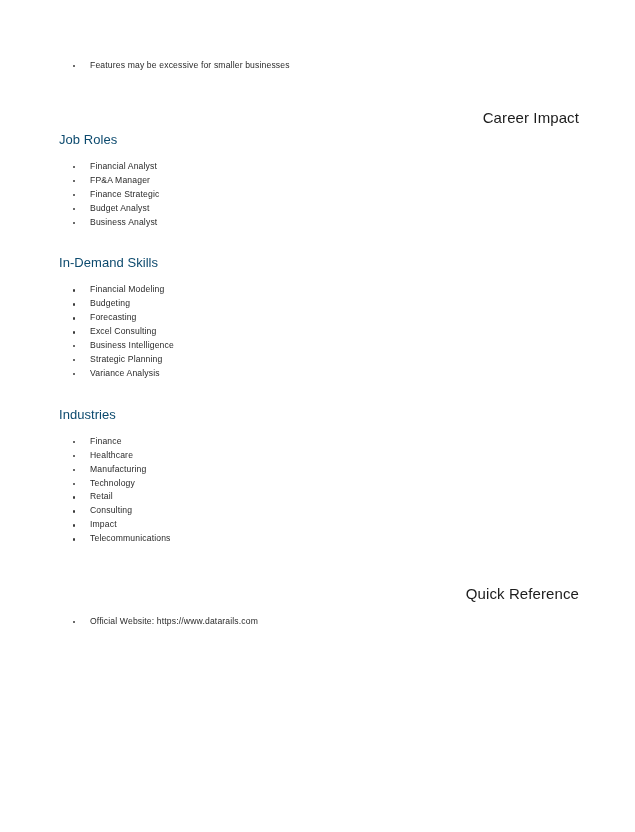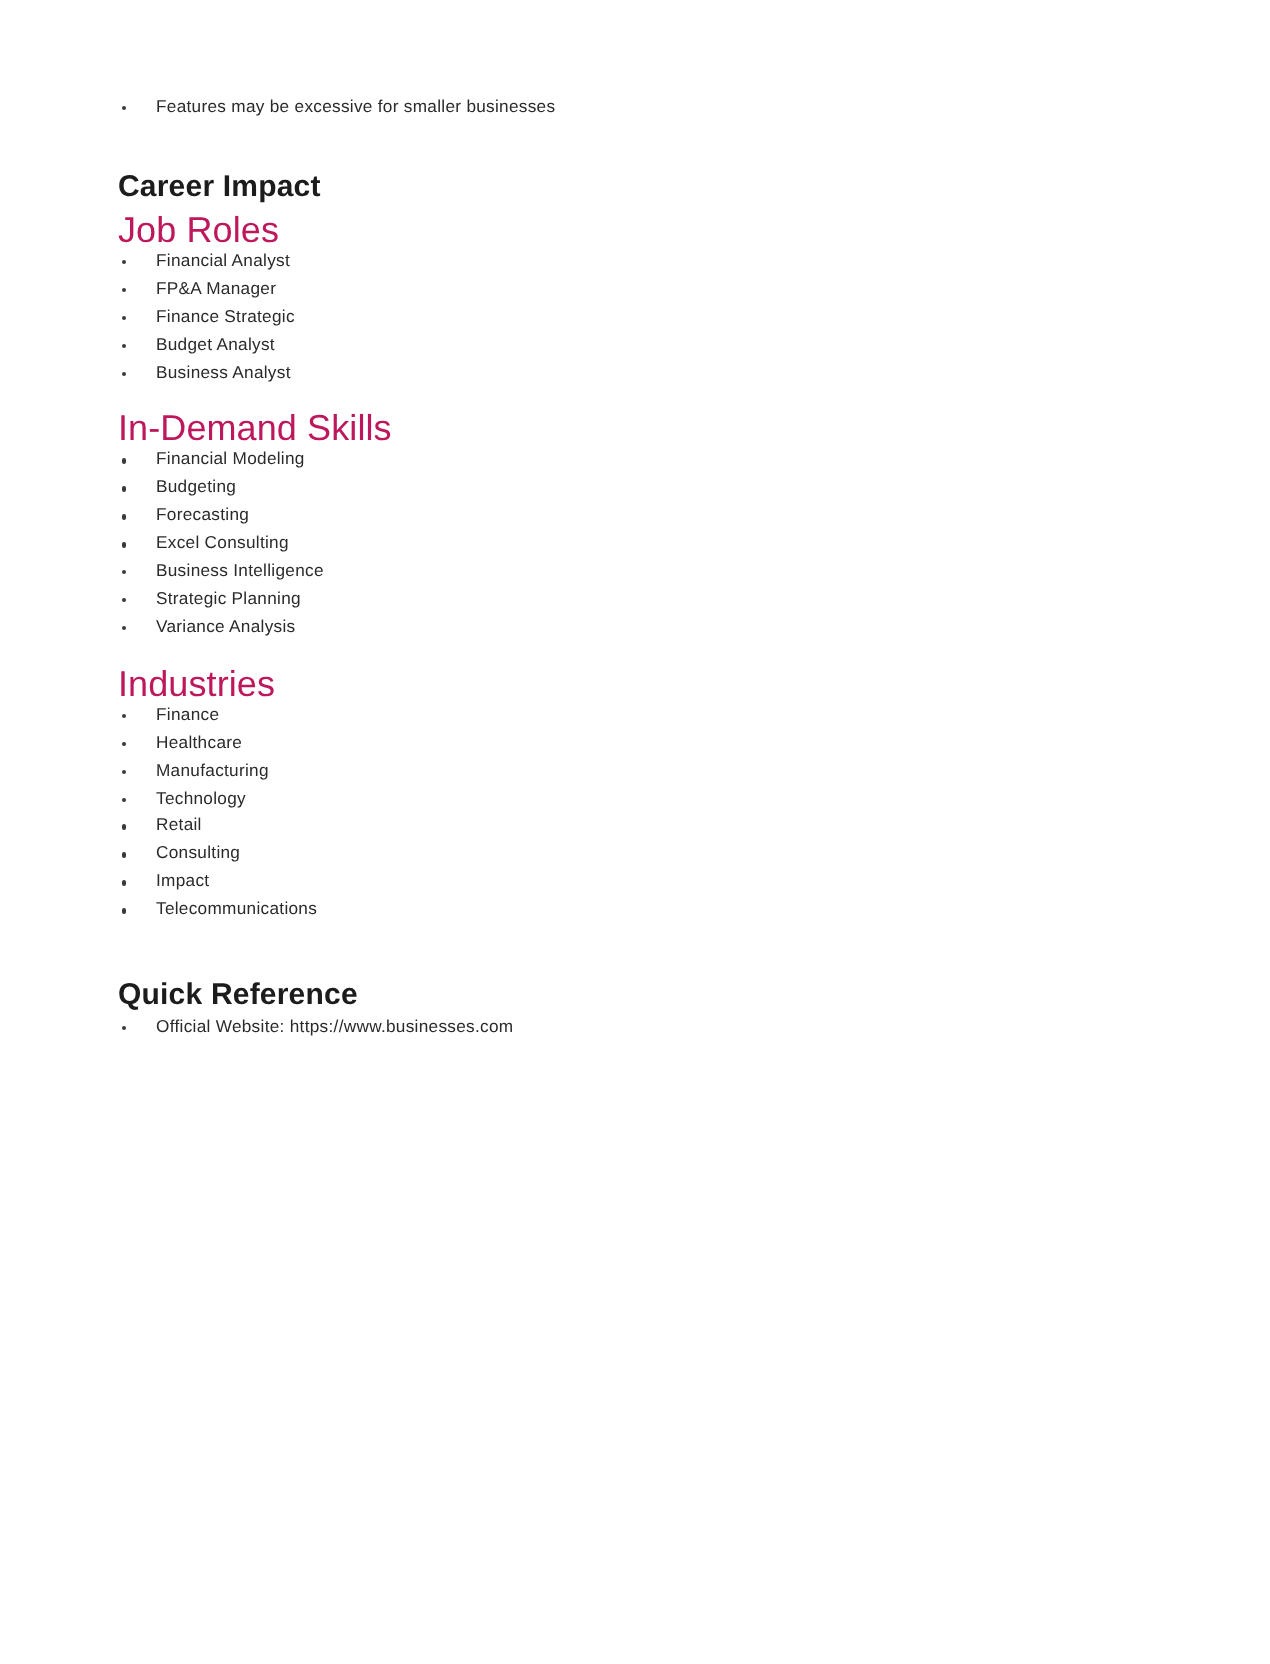--- a/index.html
+++ b/index.html
@@ -23,43 +23,44 @@
   .content {
     position: absolute;
     left: 59px;
     top: 47px;
     width: 520px;
   }
 
   
   .h2 {
     font-size: 15px;
-    font-weight: 700;
+    font-weight: 400;
     color: #1c1c1c;
     line-height: 19px;
     letter-spacing: 0.1px;
     margin: 0;
     padding: 0;
     white-space: nowrap;
+    text-align: right;
   }
   .h3 {
-    font-size: 18px;
+    font-size: 13px;
     font-weight: 400;
-    color: #be185d;
+    color: #0c4a6e;
     line-height: 17px;
     letter-spacing: 0.05px;
     margin: 0;
     padding: 0;
     white-space: nowrap;
   }
 
   
   ul.bullets {
     list-style: none;
-    margin: 0;
+    margin: 12px;
     padding: 0;
   }
   ul.bullets > li {
     position: relative;
     font-size: 8.6px;
     line-height: 13.9px;
     color: #2a2a2a;
     padding-left: 19px;
     margin: 0;
     letter-spacing: 0.15px;
@@ -131,17 +132,17 @@
       <li>Retail</li>
       <li>Consulting</li>
       <li>Impact</li>
       <li>Telecommunications</li>
     </ul>
 
     <div class="gap-list-h2"></div>
 
     <h2 class="h2">Quick Reference</h2>
     <ul class="bullets">
-      <li>Official Website: https://www.businesses.com</li>
+      <li>Official Website: https://www.datarails.com</li>
     </ul>
 
   </div>
 </div>
 
 </body></html>

